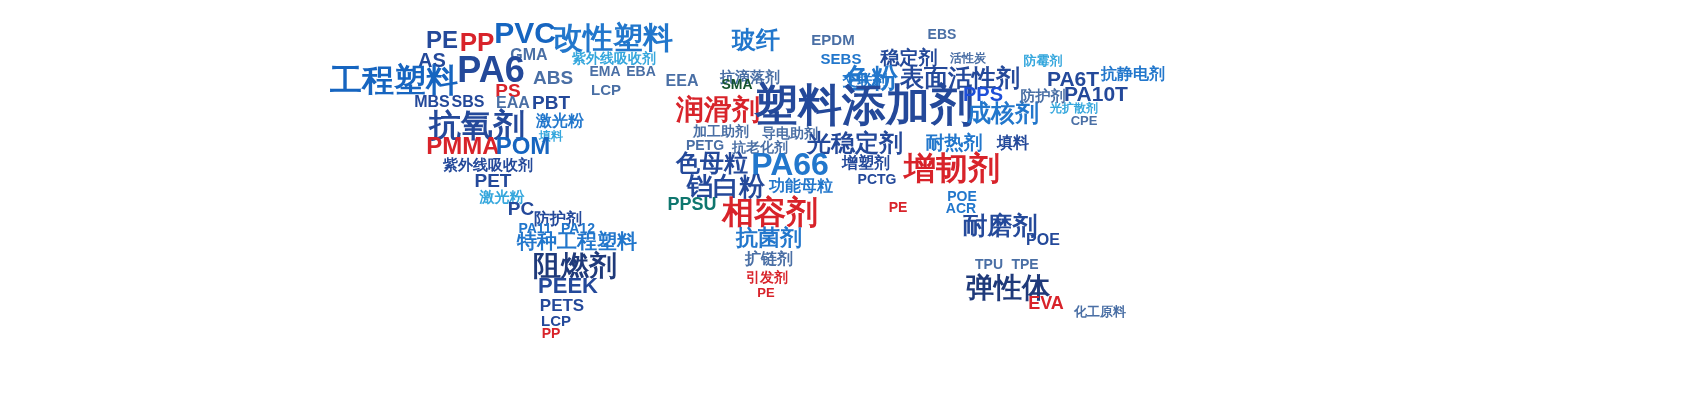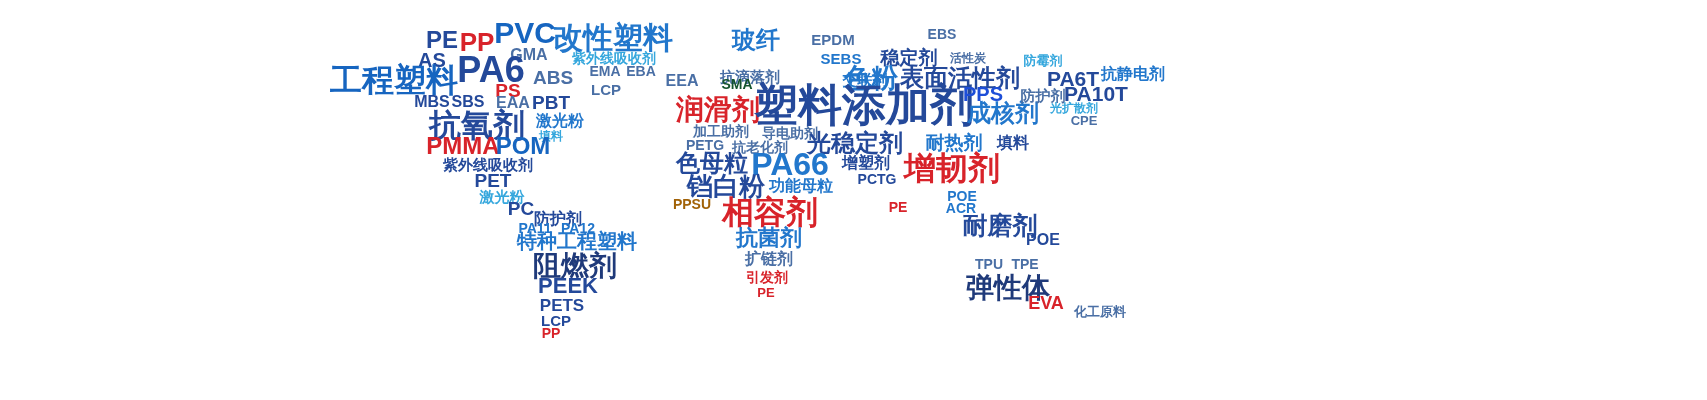--- a/index.html
+++ b/index.html
@@ -84,21 +84,21 @@
     <span class="word w-bold" style="left: 488px; top: 164px; font-size: 15px; color: rgb(36, 73, 154);">紫外线吸收剂</span>
     <span class="word w-bold" style="left: 712px; top: 163px; font-size: 24px; color: rgb(36, 73, 154);">色母粒</span>
     <span class="word w-bold" style="left: 790px; top: 164px; font-size: 32px; color: rgb(34, 119, 204);">PA66</span>
     <span class="word w-bold" style="left: 866px; top: 163px; font-size: 16px; color: rgb(36, 73, 154);">增塑剂</span>
     <span class="word w-bold" style="left: 952px; top: 168px; font-size: 32px; color: rgb(216, 35, 42);">增韧剂</span>
     <span class="word w-bold" style="left: 493px; top: 180px; font-size: 19px; color: rgb(36, 73, 154);">PET</span>
     <span class="word w-bold" style="left: 718px; top: 186px; font-size: 26px; color: rgb(36, 73, 154); margin-left: 8px;">铛白粉</span>
     <span class="word w-bold" style="left: 801px; top: 186px; font-size: 16px; color: rgb(34, 119, 204);">功能母粒</span>
     <span class="word w-bold" style="left: 877px; top: 179px; font-size: 14px; color: rgb(36, 73, 154);">PCTG</span>
     <span class="word w-bold" style="left: 502px; top: 196px; font-size: 15px; color: rgb(53, 167, 221);">激光粉</span>
-    <span class="word w-bold" style="left: 692px; top: 204px; font-size: 14px; color: #a16207;">PPSU</span>
+    <span class="word w-bold" style="left: 692px; top: 204px; font-size: 18px; color: #0f766e;">PPSU</span>
     <span class="word w-bold" style="left: 962px; top: 196px; font-size: 14px; color: rgb(34, 119, 204);">POE</span>
     <span class="word w-bold" style="left: 961px; top: 208px; font-size: 14px; color: rgb(34, 119, 204);">ACR</span>
     <span class="word w-bold" style="left: 521px; top: 208px; font-size: 19px; color: rgb(36, 73, 154);">PC</span>
     <span class="word w-bold" style="left: 558px; top: 219px; font-size: 16px; color: rgb(36, 73, 154);">防护剂</span>
     <span class="word w-bold" style="left: 770px; top: 212px; font-size: 32px; color: rgb(216, 35, 42);">相容剂</span>
     <span class="word w-bold" style="left: 898px; top: 207px; font-size: 14px; color: rgb(216, 35, 42);">PE</span>
     <span class="word w-bold" style="left: 1000px; top: 225px; font-size: 25px; color: rgb(36, 73, 154);">耐磨剂</span>
     <span class="word w-bold" style="left: 535px; top: 228px; font-size: 14px; color: rgb(34, 119, 204);">PA11</span>
     <span class="word w-bold" style="left: 578px; top: 228px; font-size: 14px; color: rgb(34, 119, 204);">PA12</span>
     <span class="word w-bold" style="left: 577px; top: 241px; font-size: 20px; color: rgb(34, 119, 204);">特种工程塑料</span>

